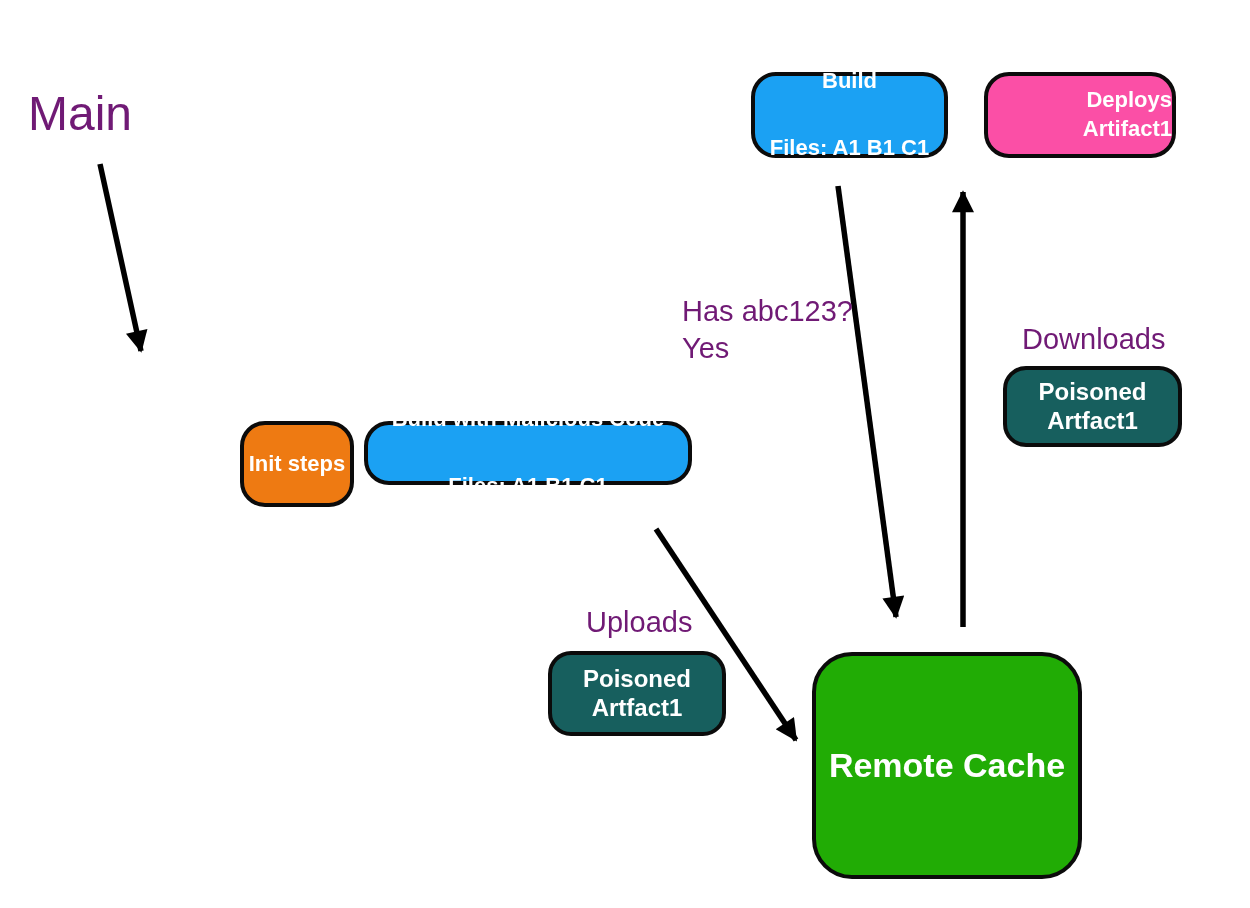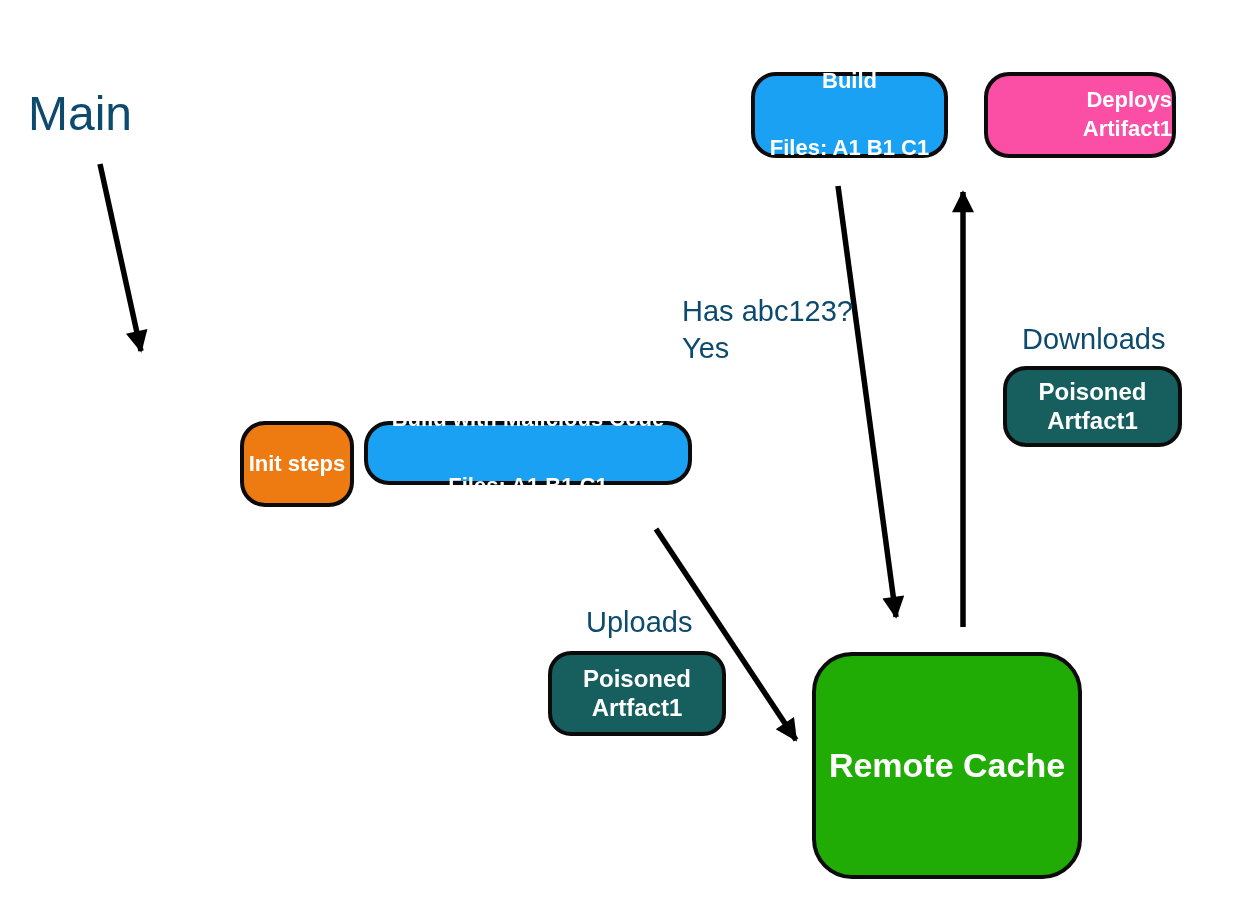--- a/index.html
+++ b/index.html
@@ -41,21 +41,21 @@
   .n-build           { left: 751px; top: 72px;  width: 197px; height: 86px; border-radius: 25px; font-size: 22px; }
   .n-deploys         { left: 984px; top: 72px;  width: 192px; height: 86px; border-radius: 25px; font-size: 22px; align-items: flex-end; }
   .n-init-steps      { left: 240px; top: 421px; width: 114px; height: 86px; border-radius: 25px; font-size: 22px; }
   .n-build-malicious { left: 364px; top: 421px; width: 328px; height: 64px; border-radius: 25px; font-size: 22px; }
   .n-poisoned-dl     { left: 1003px; top: 366px; width: 179px; height: 81px; border-radius: 23px; font-size: 24px; line-height: 1.2; }
   .n-poisoned-ul     { left: 548px;  top: 651px; width: 178px; height: 85px; border-radius: 23px; font-size: 24px; line-height: 1.2; }
   .n-remote-cache    { left: 812px;  top: 652px; width: 270px; height: 227px; border-radius: 40px; font-size: 34px; }
 
   .free-label {
     position: absolute;
-    color: #0c4a6e;
+    color: #701a75;
     white-space: nowrap;
   }
   .lbl-main      { left: 28px;  top: 86px;  font-size: 48px; }
   .lbl-update    { left: 45px;  top: 383px; font-size: 44px; line-height: 1.18; white-space: normal; }
   .lbl-has-abc   { left: 682px; top: 293px; font-size: 29px; line-height: 1.26; }
   .lbl-downloads { left: 1022px; top: 323px; font-size: 29px; }
   .lbl-uploads   { left: 586px;  top: 606px; font-size: 29px; }
 </style>
 </head>
 <body>

